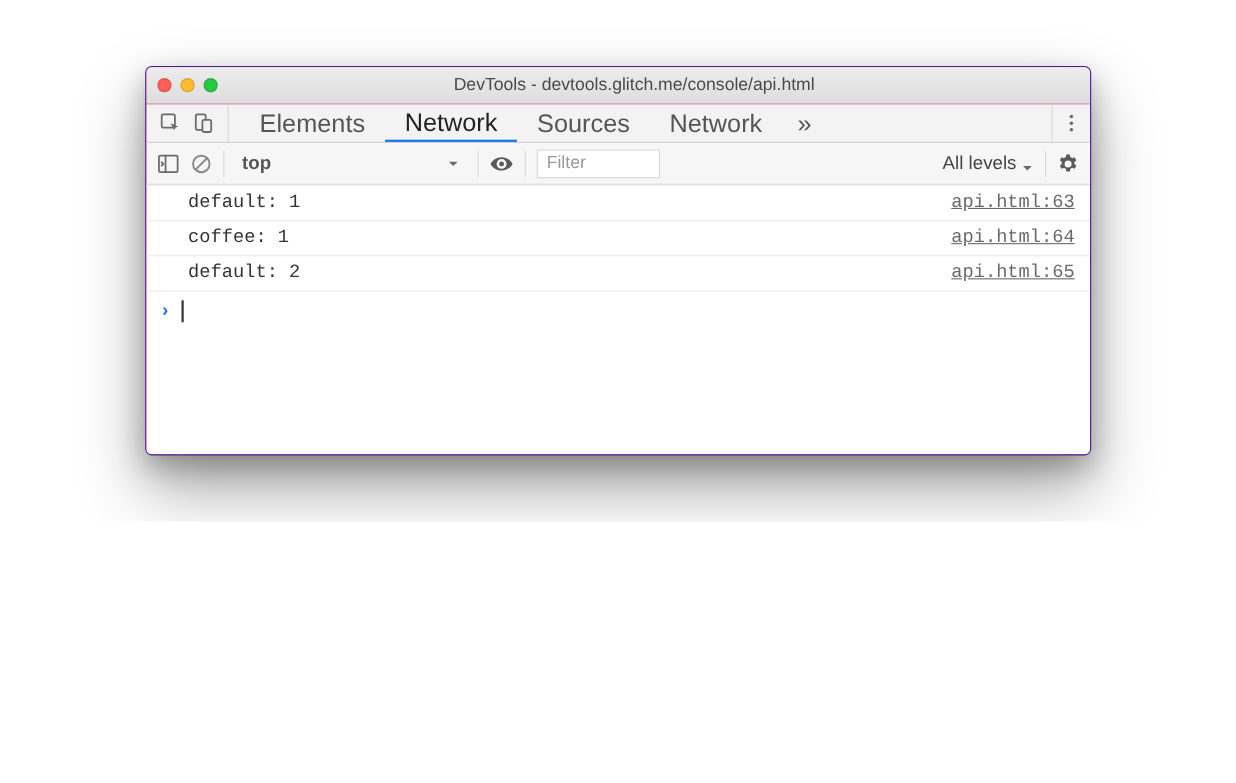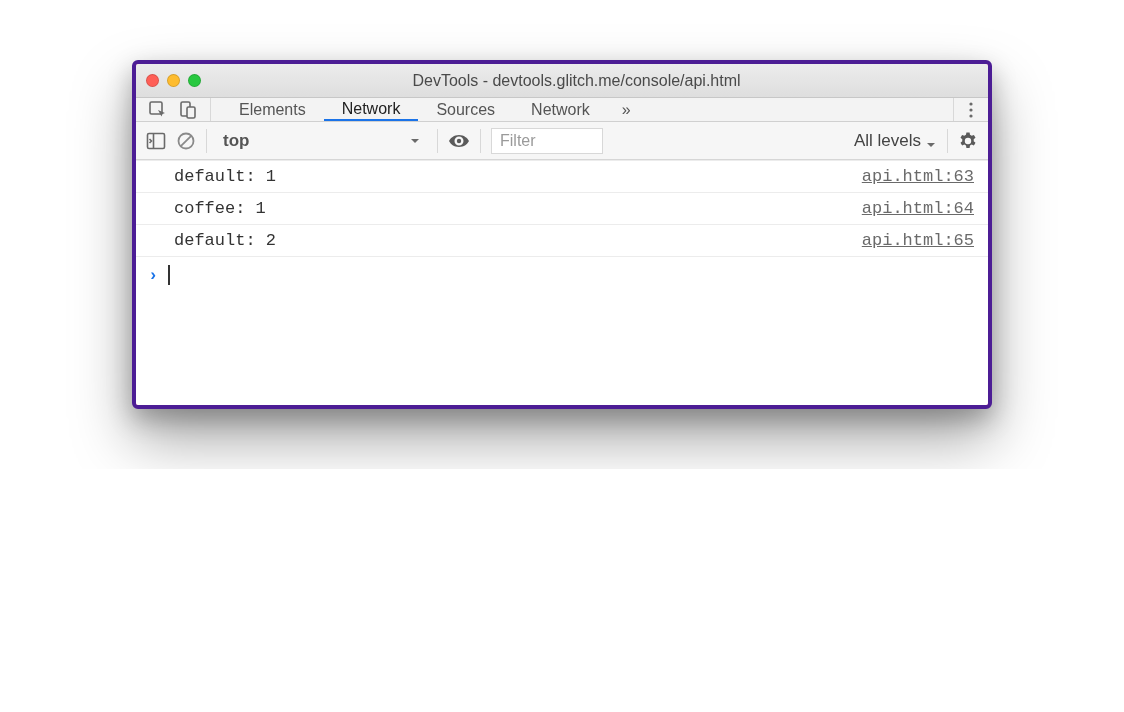--- a/index.html
+++ b/index.html
@@ -6,21 +6,21 @@
   body {
     background: #fff;
     font-family: -apple-system, BlinkMacSystemFont, "Segoe UI", Helvetica, Arial, sans-serif;
     display: flex;
     align-items: flex-start;
     justify-content: center;
     padding: 60px 0;
   }
   .window {
     width: 860px;
-    border: 4px solid #4c1d95;
+    border: 1px solid #4c1d95;
     border-radius: 6px;
     background: #ec4899;
     box-shadow: 0 30px 60px rgba(0,0,0,0.35), 0 10px 25px rgba(0,0,0,0.25);
     overflow: hidden;
   }
   
   .titlebar {
     height: 34px;
     background: linear-gradient(#ececec, #dedede);
     border-bottom: 1px solid #c7c7c7;
@@ -38,24 +38,24 @@
     text-align: center;
     color: #4a4a4a;
     font-size: 16px;
     margin-left: -40px;
   }
 
   
   .tabbar {
     display: flex;
     align-items: center;
-    height: 24px;
+    height: 35px;
     border-bottom: 1px solid #d0d0d0;
     background:#f3f3f3;
-    font-size: 16px;
+    font-size: 23px;
     color:#555;
   }
   .tabbar .left-icons { display:flex; align-items:center; gap:10px; padding:0 12px; border-right:1px solid #d8d8d8; height:100%;}
   .tabbar .tabs { display:flex; align-items:stretch; height:100%; padding-left:10px; flex:1; }
   .tab {
     padding: 0 18px;
     display:flex;
     align-items:center;
     color:#555;
     cursor:pointer;

